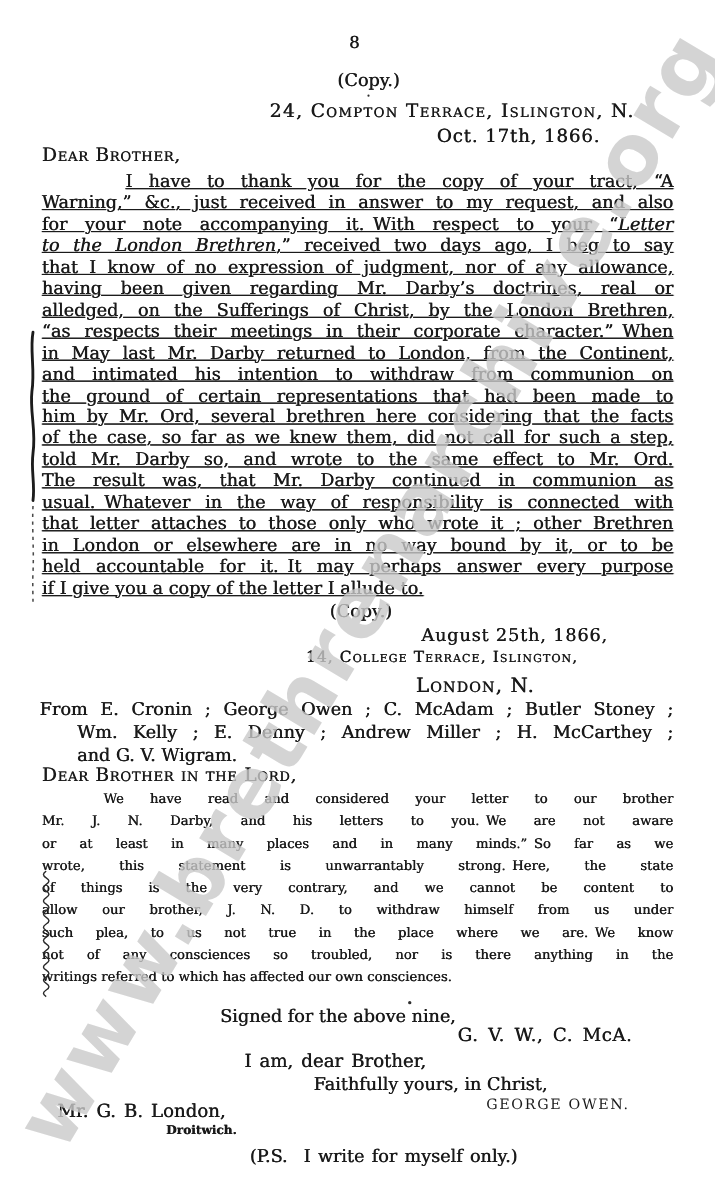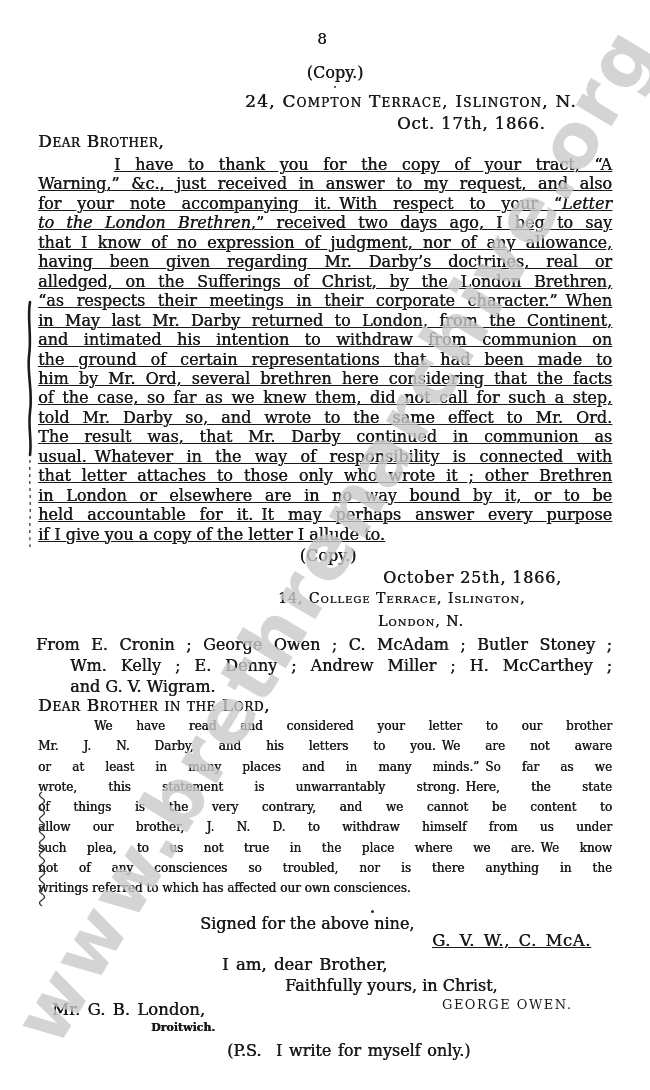--- a/index.html
+++ b/index.html
@@ -68,25 +68,25 @@
     <div class="line">The result was, that Mr. Darby continued in communion as</div>
     <div class="line">usual. Whatever in the way of responsibility is connected with</div>
     <div class="line">that letter attaches to those only who wrote it ; other Brethren</div>
     <div class="line">in London or elsewhere are in no way bound by it, or to be</div>
     <div class="line">held accountable for it. It may perhaps answer every purpose</div>
     <div class="line">if I give you a copy of the letter I allude to.</div>
   </div>
 
 <div class="abs t center" style="top:546px;left:268px;width:120px;font-size:16px;">(Copy.)</div>
 
-<div class="abs t" style="top:568px;left:383px;font-size:16px;letter-spacing:0.8px;">October 25th, 1866,</div>
+<div class="abs t" style="top:568px;left:383px;font-size:16px;letter-spacing:0.8px;">August 25th, 1866,</div>
 
 <div class="abs t sc" style="top:590px;left:278px;font-size:14px;letter-spacing:1px;">14, College Terrace, Islington,</div>
 
-<div class="abs t sc" style="top:613px;left:378px;font-size:14px;letter-spacing:1px;">London, N.</div>
+<div class="abs t sc" style="top:613px;left:378px;font-size:18px;letter-spacing:1px;">London, N.</div>
 
 <div class="abs par from" style="top:634px;left:36px;width:576px;">
     <div class="line">From E. Cronin ;  George Owen ; C. McAdam ; Butler Stoney ;</div>
     <div class="line">Wm. Kelly ;  E. Denny ;  Andrew Miller ;  H. McCarthey ;</div>
     <div class="line">and G. V. Wigram.</div>
   </div>
 
 <div class="abs t sc" style="top:695px;left:38px;font-size:17px;letter-spacing:0.6px;">Dear Brother in the Lord,</div>
 
 <div class="abs par par2" style="top:716px;left:38px;width:574px;">
@@ -96,21 +96,21 @@
     <div class="line">wrote, this statement is unwarrantably strong. Here, the state</div>
     <div class="line">of things is the very contrary, and we cannot be content to</div>
     <div class="line">allow our brother, J. N. D. to withdraw himself from us under</div>
     <div class="line">such plea, to us not true in the place where we are. We know</div>
     <div class="line">not of any consciences so troubled, nor is there anything in the</div>
     <div class="line">writings referred to which has affected our own consciences.</div>
   </div>
 
 <div class="abs t" style="top:914px;left:200px;font-size:16px;">Signed for the above nine,</div>
 
-<div class="abs t" style="top:931px;left:432px;font-size:16.5px;word-spacing:3px;letter-spacing:0.5px;text-decoration:underline;">G. V. W., C. McA.</div>
+<div class="abs t" style="top:931px;left:416px;font-size:16.5px;word-spacing:3px;letter-spacing:0.5px;">G. V. W., C. McA.</div>
 
 <div class="abs t" style="top:955px;left:222px;font-size:16.5px;word-spacing:2px;">I am, dear Brother,</div>
 
 <div class="abs t" style="top:976px;left:285px;font-size:16px;">Faithfully yours, in Christ,</div>
 
 <div class="abs t" style="top:997px;left:442px;font-size:13px;letter-spacing:1.5px;font-weight:400;text-shadow:none;">GEORGE OWEN.</div>
 
 <div class="abs t" style="top:1000px;left:52px;font-size:16.5px;word-spacing:2px;">Mr. G. B. London,</div>
 
 <div class="abs t" style="top:1021px;left:151px;font-size:11px;font-weight:bold;">Droitwich.</div>

